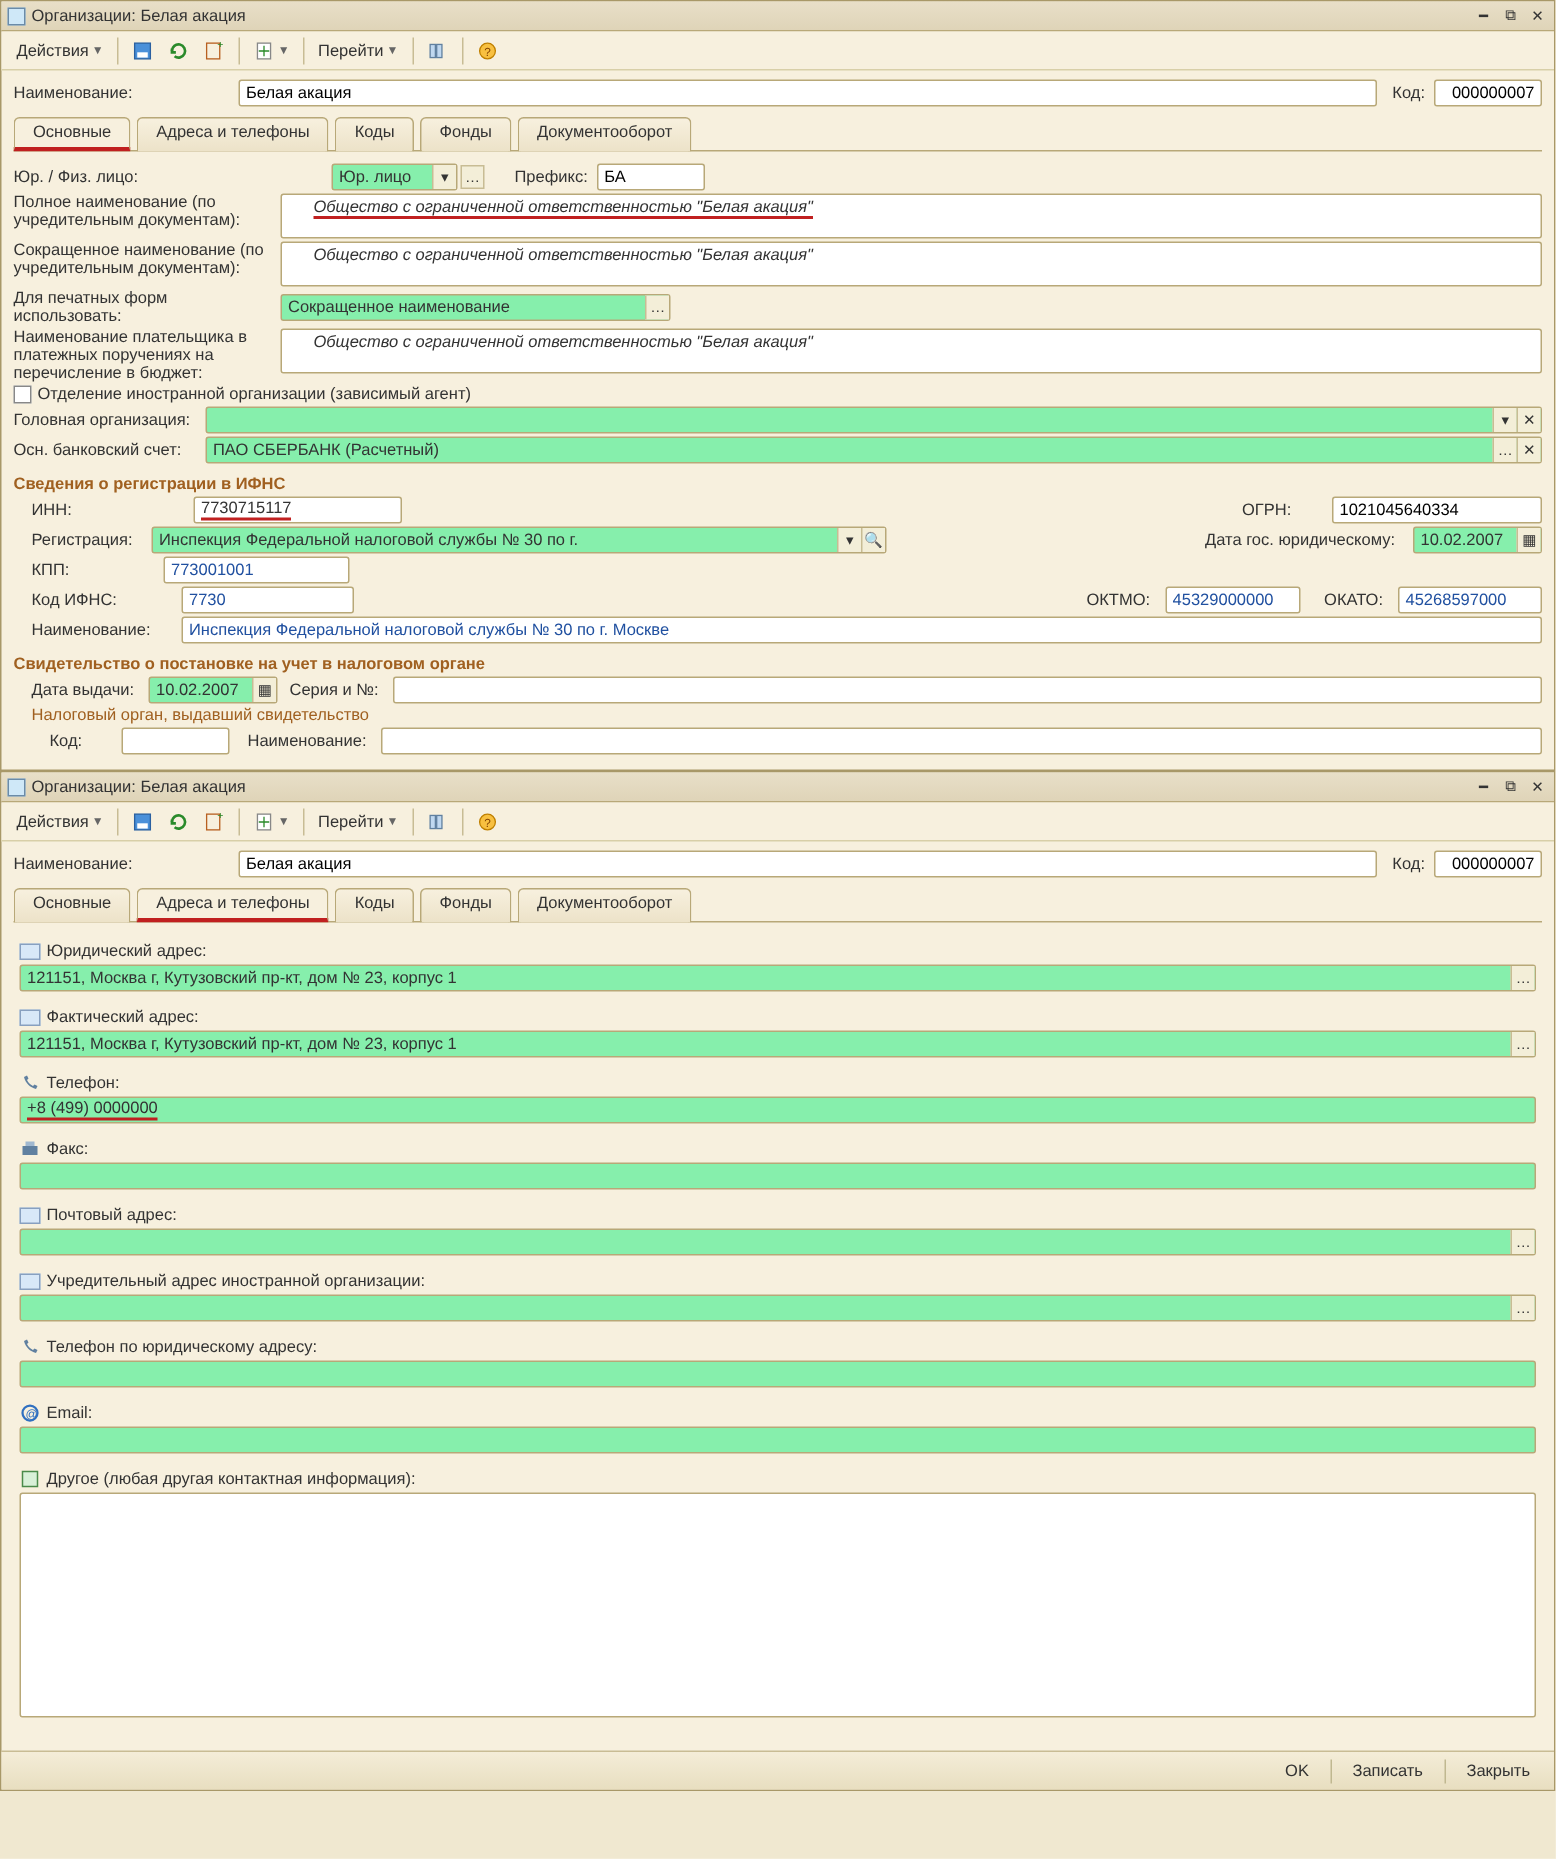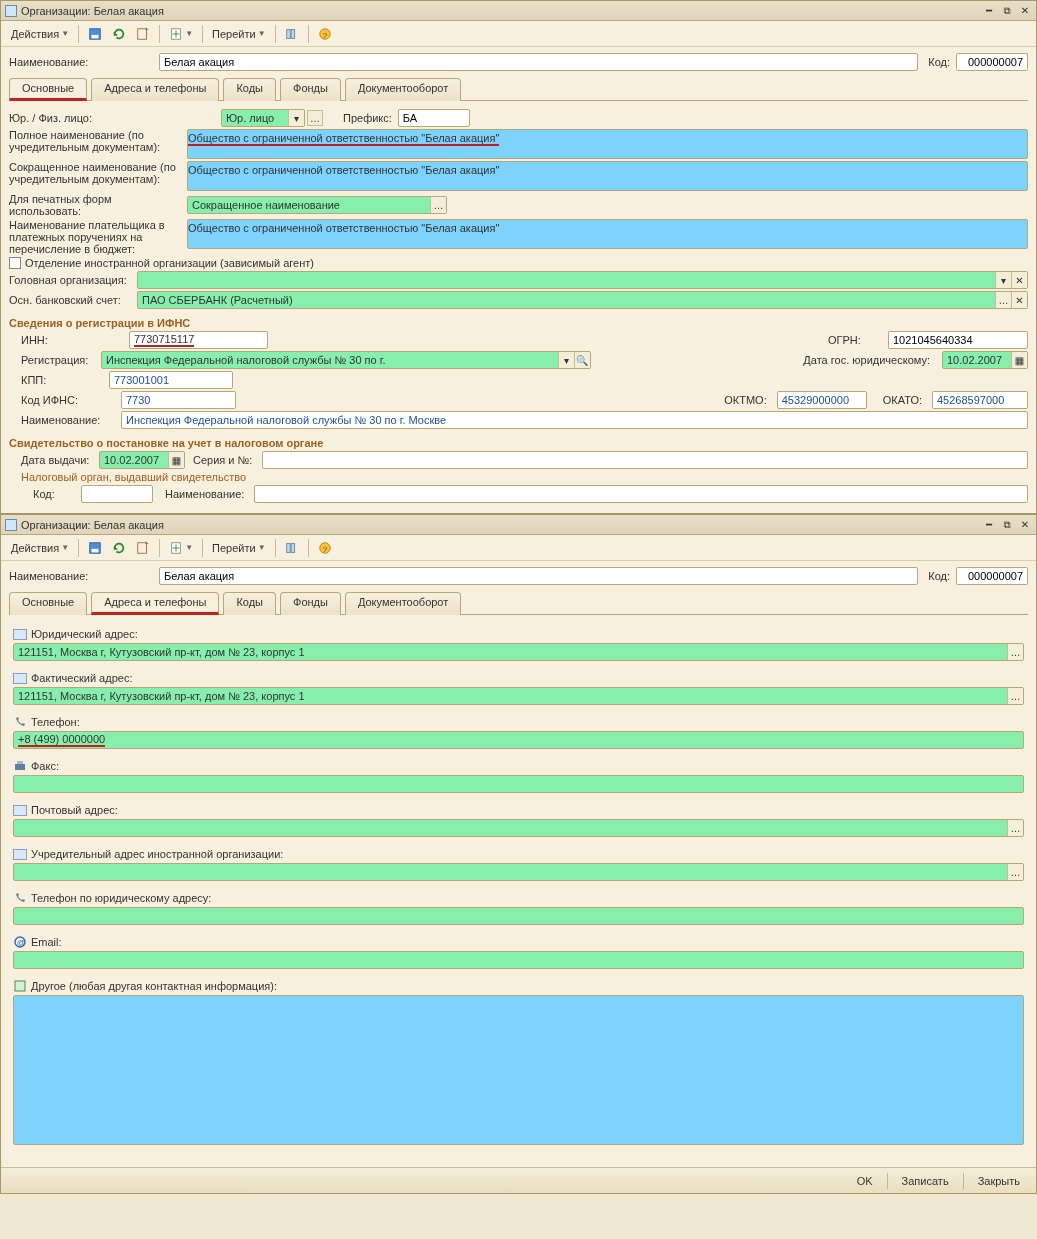--- a/index.html
+++ b/index.html
@@ -64,26 +64,27 @@
     border: 1px solid #b8a878;
     background: #fff;
     height: 18px;
     padding: 1px 4px;
     font-size: 11px;
     border-radius: 2px;
   }
   .longinput { flex: 1; }
   .textarea {
     border: 1px solid #b8a878;
-    background: #7dd3fc;
-    padding: 2px 0;
+    background: #ffffff;
+    padding: 2px 21px;
     font-size: 11px;
     border-radius: 2px;
     flex: 1;
     min-height: 30px;
+    font-style: italic;
   }
   .tabs {
     display: flex;
     gap: 4px;
     margin: 6px 0 0 0;
     border-bottom: 1px solid #b8a878;
   }
   .tab {
     padding: 3px 12px 4px 12px;
     background: linear-gradient(#f7f0de, #ece2c8);

